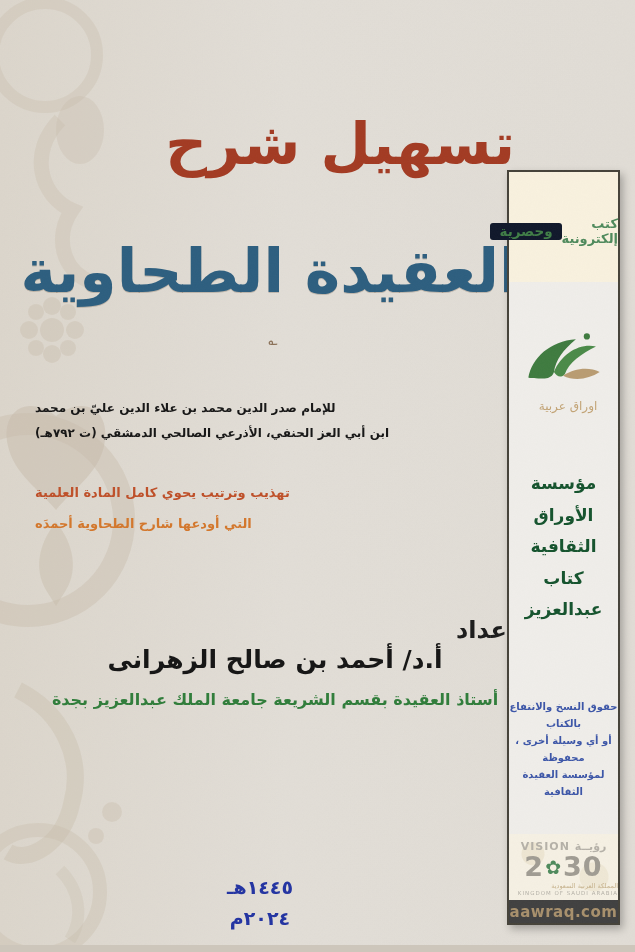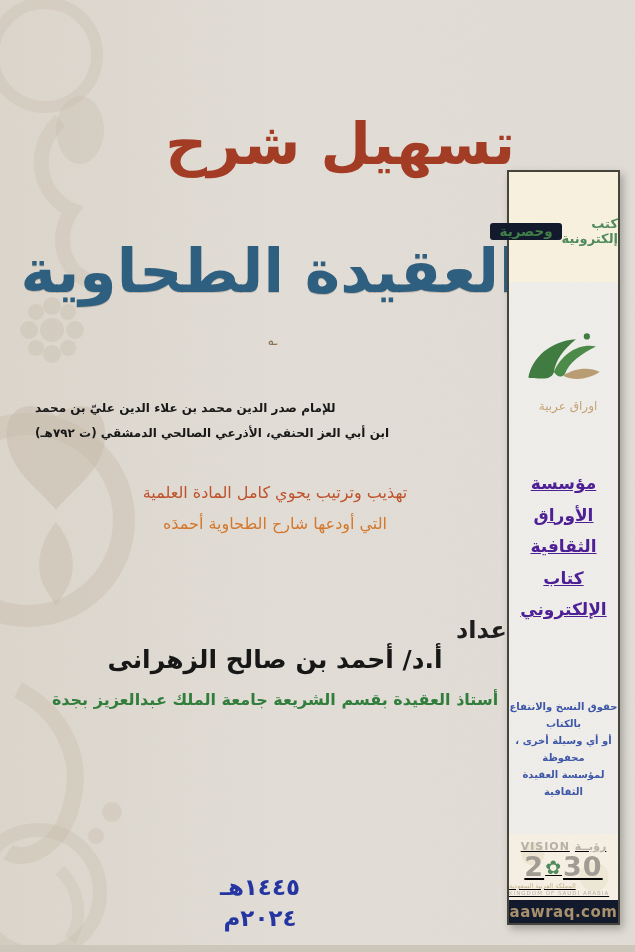--- a/index.html
+++ b/index.html
@@ -14,64 +14,64 @@
   .no-select{ user-select:none; }
   .top-title{ top:110px; left:35px; width:480px; 
     font-size:58px; font-weight:700; color:#a33a22; letter-spacing:-1px; }
   .main-title{ top:236px; left:0px; width:540px; text-align:center;
     font-size:60px; font-weight:700; color:#2c5e7f; white-space:nowrap;
     text-shadow:0 1px 0 rgba(90,70,50,.25); }
   .title-flourish{ top:330px; left:248px; width:50px; text-align:center;
     font-size:16px; color:#8a7158; }
   .author-block{ top:396px; left:35px; width:480px; text-align:left;
     font-size:12px; font-weight:700; color:#151515; line-height:25px; }
-  .desc-block{ top:477px; left:35px; width:480px; text-align:center;
-    font-size:16px; font-weight:400; line-height:31px; }
+  .desc-block{ top:477px; left:35px; width:480px; text-align:left;
+    font-size:13px; font-weight:700; line-height:31px; }
   .desc-l1{ color:#bf4f28; }
   .desc-l2{ color:#d4772b; }
   .prep-label{ top:616px; left:35px; width:480px; 
     font-size:24px; color:#1b1b1b; font-weight:600; }
   .prep-name{ top:645px; left:35px; width:480px; text-align:center;
     font-size:25px; color:#141414; font-weight:600; }
   .prep-title{ top:690px; left:35px; width:480px; text-align:center;
     font-size:16px; color:#2f7d3a; font-weight:700; }
   .date-block{ top:872px; left:160px; width:200px; text-align:center;
-    font-size:23px; font-weight:700; color:#2233a2; line-height:31px; }
+    font-size:19px; font-weight:700; color:#2233a2; line-height:31px; }
 
   
   .sidebar{ left:507px; top:170px; width:113px; height:755px;
     background:#f0eeea; border:2px solid #454239;
     box-shadow:3px 4px 8px rgba(0,0,0,.28); }
   .badge{ left:0; top:0; width:100%; height:110px; background:#f9f2df;
     display:flex; flex-direction:row; align-items:center; justify-content:flex-start;
     padding-top:6px; }
   .badge-line1{ font-size:13px; font-weight:700; color:#4e8a5c; margin-top:1px; }
   .badge-pill{ margin-top:2px; background:#0f172a; color:#3f7d46;
     font-size:13.5px; font-weight:700; padding:0 9px 1px 9px; border-radius:3px; }
   .logo-block{ left:0; top:158px; width:100%; text-align:center; }
   .logo-text{ font-size:12px; color:#c3a476; margin-top:1px;margin-left:9px; }
   .org-block{ left:0; top:296px; width:100%; text-align:center;
-    font-size:17px; font-weight:700; color:#4c1d95; line-height:31.5px;text-decoration:underline; }
+    font-size:17px; font-weight:700; color:#14532d; line-height:31.5px; }
   .copy-block{ left:0; top:526px; width:100%; text-align:center;
     font-size:10px; font-weight:700; color:#3b55a8; line-height:17px; }
-  .vision-block{ left:0; top:662px; width:100%; text-align:left;
+  .vision-block{ left:0; top:662px; width:100%; text-align:right;
     background:
       radial-gradient(circle at 22% 30%, rgba(205,185,140,.20) 0 11px, transparent 12px),
       radial-gradient(circle at 78% 65%, rgba(205,185,140,.16) 0 14px, transparent 15px),
       linear-gradient(#f6f1e4,#f6f1e4);
-    padding:6px 0 4px 0;text-decoration:underline; }
+    padding:6px 0 4px 0; }
   .vision-row{ direction:ltr; display:flex; justify-content:center; align-items:center;
     gap:5px; font-size:11px; color:#b5b1a8; letter-spacing:1px; font-weight:700; }
   .vision-number{ direction:ltr; font-size:27px; font-weight:700; color:#a09c93;
     line-height:28px; letter-spacing:1px; display:flex; justify-content:center;
     align-items:center; gap:1px; }
   .vision-emblem{ font-size:19px; color:#4e8a5c; line-height:19px; }
   .kingdom-ar{ font-size:6.5px; color:#c6b28c; margin-top:1px; }
   .kingdom-en{ font-size:5.5px; color:#b5b1a8; letter-spacing:1px; direction:ltr; }
-  .website-strip{ left:0; top:728px; width:100%; height:23px; background:#0f172a;
+  .website-strip{ left:0; top:728px; width:100%; height:23px; background:#404040;
     display:flex; align-items:center; justify-content:center; direction:ltr;
     font-size:15px; font-weight:700; color:#a8906c; letter-spacing:.5px; }
 
   .bottom-strip{ left:0; bottom:0; width:100%; height:7px; background:#cdc6bb; }
   .texture{ left:0; top:0; pointer-events:none; opacity:.45; }
 </style>
 </head>
 <body>
 
 <div id="page-root">
@@ -155,21 +155,21 @@
         <path d="M44 50 C56 42 72 40 84 46 C72 54 56 56 44 50 Z" fill="#b99c72"></path>
       </svg>
       <div class="logo-text">اوراق عربية</div>
     </div>
 
     <div class="abs org-block">
       <div>مؤسسة</div>
       <div>الأوراق</div>
       <div>الثقافية</div>
       <div>كتاب</div>
-      <div>الإلكتروني</div>
+      <div>عبدالعزيز</div>
     </div>
 
     <div class="abs copy-block">
       <div>حقوق النسخ والانتفاع بالكتاب</div>
       <div>أو أي وسيلة أخرى ، محفوظة</div>
       <div>لمؤسسة العقيدة الثقافية</div>
     </div>
 
     <div class="abs vision-block">
       <div class="vision-row">

